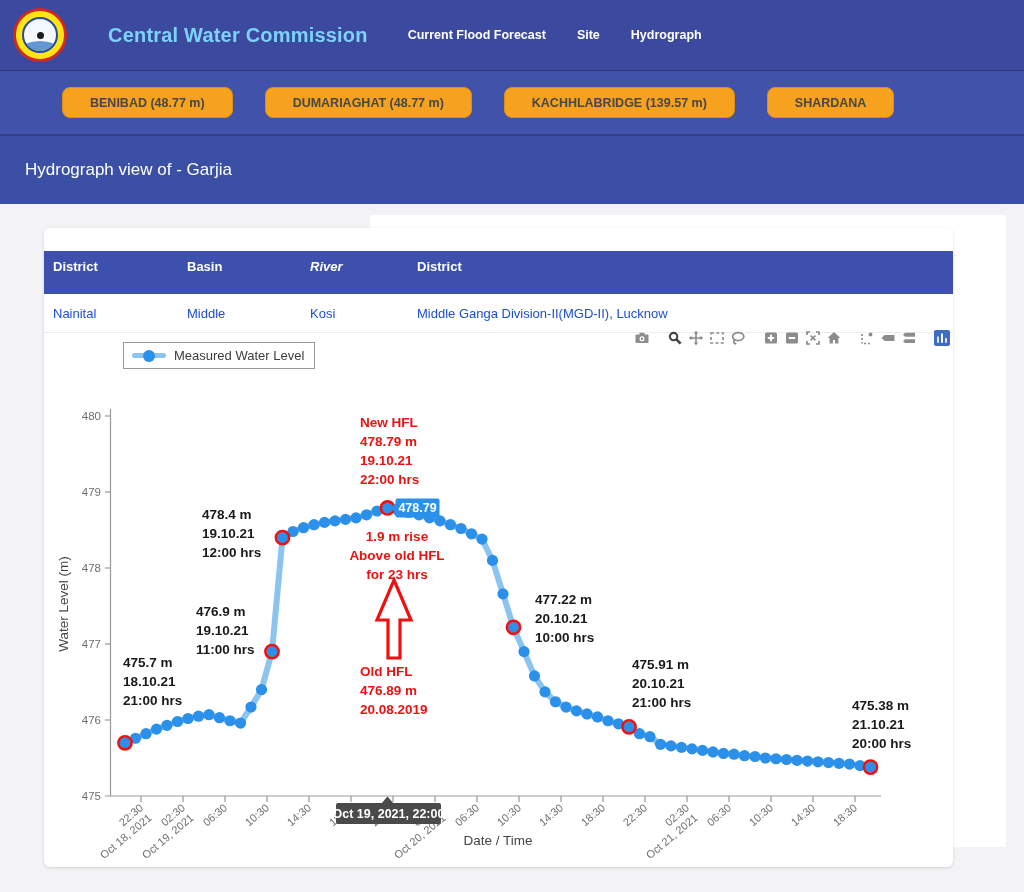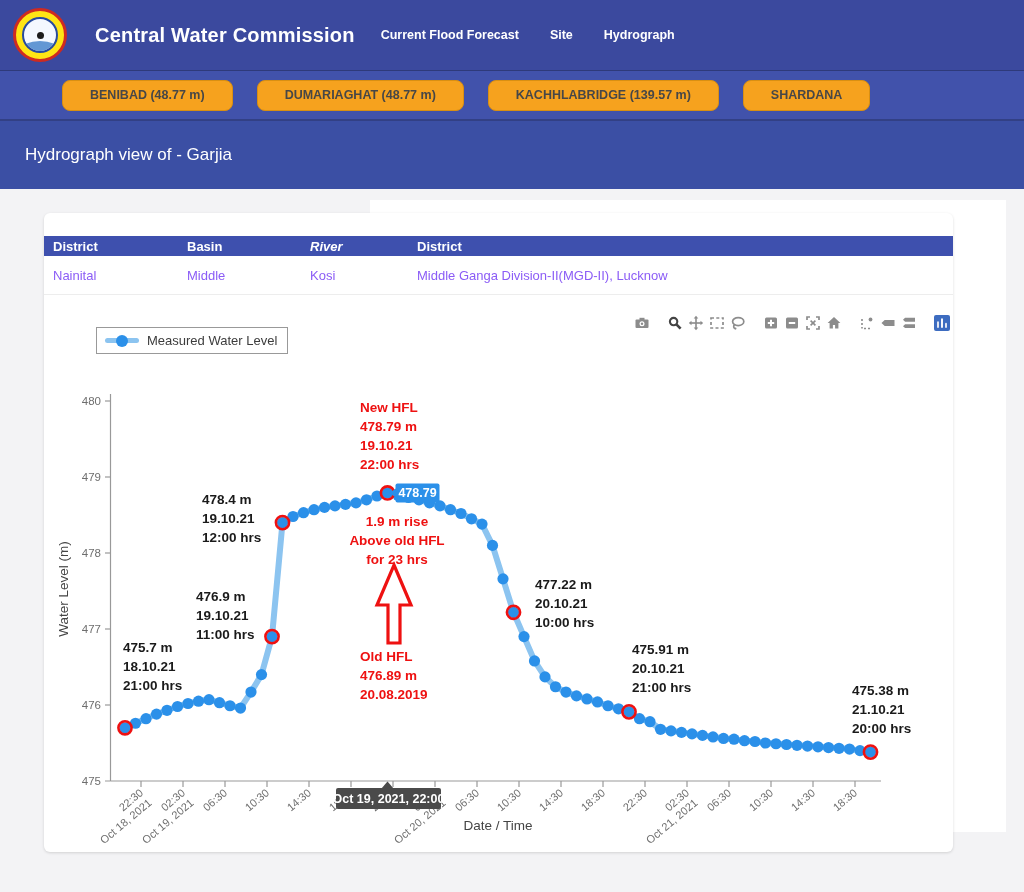--- a/index.html
+++ b/index.html
@@ -11,48 +11,48 @@
   
   .app-header{height:70px;background:#3b499e;display:flex;align-items:center;}
   .logo{width:54px;height:54px;margin-left:13px;border-radius:50%;
         background:#ffe515;border:3px solid #cf2a20;box-sizing:border-box;position:relative;flex:0 0 auto;}
   .logo-inner{position:absolute;inset:6px;border-radius:50%;background:#f4f8ff;
         border:2px solid #274a9e;box-sizing:border-box;overflow:hidden;}
   .logo-inner:before{content:"";position:absolute;left:40%;top:40%;width:22%;height:22%;
         border-radius:50%;background:#1c1c1c;}
   .logo-inner:after{content:"";position:absolute;left:-10%;bottom:-25%;width:120%;height:55%;
         border-radius:50%;background:#3f7ec9;opacity:.8;}
-  .app-title{color:#ffffff;font-size:20px;font-weight:bold;margin-left:28px;letter-spacing:.2px;}
-  .main-nav{display:flex;gap:31px;margin-left:26px;align-items:center;}
+  .app-title{color:#7dd3fc;font-size:20px;font-weight:bold;margin-left:41px;letter-spacing:.2px;}
+  .main-nav{display:flex;gap:31px;margin-left:40px;align-items:center;}
   .main-nav a{color:#fff;font-size:12.5px;font-weight:bold;text-decoration:none;cursor:pointer;}
   
-  .stations{height:51px;background:#4152ab;display:flex;align-items:center;gap:24px;
+  .stations{height:66px;background:#4152ab;display:flex;align-items:center;gap:32px;
         padding-left:62px;overflow:hidden;white-space:nowrap;
         border-top:1px solid rgba(0,0,0,.28);border-bottom:2px solid rgba(0,0,0,.22);
         box-sizing:border-box;}
   .station-btn{height:29px;background:#f6a21e;border:1px solid #d98f12;border-radius:8px;
         color:#474747;font-weight:bold;font-size:12.5px;padding:0 27px;display:flex;
         align-items:center;flex:0 0 auto;cursor:pointer;}
   
   .banner{height:68px;background:#3b4fa4;color:#fff;font-size:17px;display:flex;
         align-items:center;padding-left:25px;}
   
   .content{position:relative;height:712px;}
   .chart-strip{position:absolute;left:370px;top:11px;width:636px;height:632px;background:#fff;}
   .card{position:absolute;left:44px;top:24px;width:909px;height:639px;background:#fff;
         border-radius:6px;box-shadow:0 1px 3px rgba(0,0,0,.14);overflow:hidden;}
   
   .info-table{width:100%;border-collapse:collapse;margin-top:23px;table-layout:fixed;}
   .info-table th{background:#3e50ae;color:#fff;font-size:13px;font-weight:bold;
-        text-align:left;height:20px;padding:0 0 0 9px;}
-  .info-table td{color:#8b5cf6;font-size:13px;height:38px;padding:0 0 0 9px;
+        text-align:left;height:30px;padding:0 0 13px 9px;}
+  .info-table td{color:#1d4ed8;font-size:13px;height:38px;padding:0 0 0 9px;
         border-bottom:1px solid #ededed;}
   .c1{width:125px;} .c2{width:114px;} .c3{width:98px;font-style:italic;}
   
-  .legend{position:absolute;left:52px;top:114px;border:1px solid #999;background:#fff;
+  .legend{position:absolute;left:79px;top:114px;border:1px solid #999;background:#fff;
         display:flex;align-items:center;gap:8px;padding:5px 10px 5px 8px;font-size:13px;
         color:#3c3c3c;cursor:pointer;}
   .lsample{width:34px;height:5px;border-radius:3px;background:#8cc4f0;position:relative;}
   .ldot{position:absolute;left:11px;top:-3.5px;width:12px;height:12px;border-radius:50%;
         background:#2b90e9;}
   
   .modebar{position:absolute;top:102px;right:3px;display:flex;align-items:center;gap:5px;}
   .mb-icon{width:16px;height:16px;display:block;cursor:pointer;}
   .mb-sep{margin-left:12px;}
   

